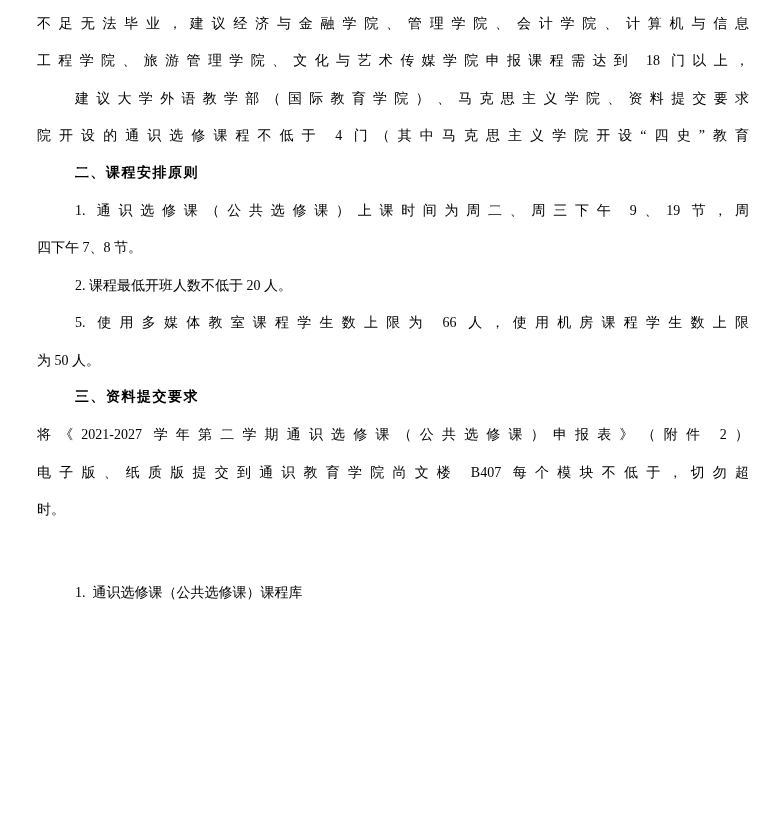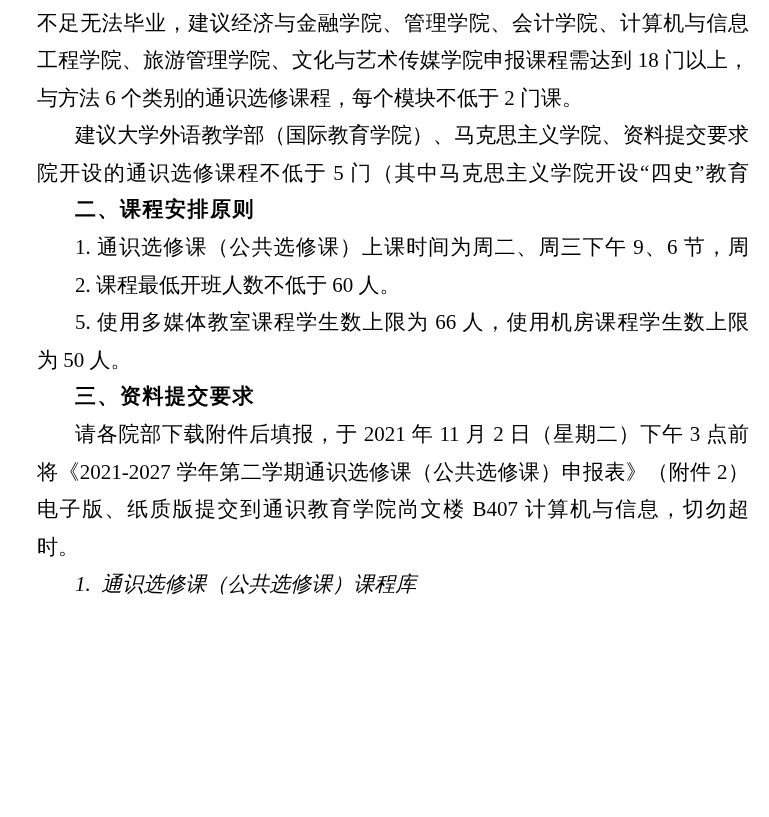--- a/index.html
+++ b/index.html
@@ -13,58 +13,57 @@
     background: #ffffff;
     overflow: hidden;
     box-sizing: border-box;
     padding: 5px 20px 0 37px;
   }
   .doc {
     width: 712px;
   }
   .line {
     font-family: "Liberation Serif", "DejaVu Serif", serif;
-    font-size: 21px;
+    font-size: 14px;
     line-height: 37.4px;
     color: #000000;
     white-space: pre-wrap;
     text-align: left;
   }
   .line.justify {
     text-align: justify;
     text-align-last: justify;
     text-justify: auto;
   }
   .line.indent {
     text-indent: 38px;
   }
   .line.heading {
     font-family: Liberation Mono, monospace;
     font-weight: bold;
     letter-spacing: 1.5px;
   }
   .line.attachment {
-    font-style: italic;
+    margin-top: 45px;
   }
 </style>
 </head>
 <body>
 
 <div class="page" style="background: rgb(255, 255, 255); color: rgb(0, 0, 0);">
   <div class="doc" id="doc-lines">
       <div class="line justify">不足无法毕业，建议经济与金融学院、管理学院、会计学院、计算机与信息</div>
       <div class="line justify">工程学院、旅游管理学院、文化与艺术传媒学院申报课程需达到 18 门以上，</div>
-      <div class="line">与方法 6 个类别的通识选修课程，每个模块不低于 2 门课。</div>
       <div class="line justify indent">建议大学外语教学部（国际教育学院）、马克思主义学院、资料提交要求</div>
-      <div class="line justify">院开设的通识选修课程不低于 5 门（其中马克思主义学院开设“四史”教育</div>
+      <div class="line justify">院开设的通识选修课程不低于 4 门（其中马克思主义学院开设“四史”教育</div>
       <div class="line indent heading">二、课程安排原则</div>
-      <div class="line justify indent">1. 通识选修课（公共选修课）上课时间为周二、周三下午 9、6 节，周</div>
-      <div class="line indent">2. 课程最低开班人数不低于 60 人。</div>
+      <div class="line justify indent">1. 通识选修课（公共选修课）上课时间为周二、周三下午 9、19 节，周</div>
+      <div class="line">四下午 7、8 节。</div>
+      <div class="line indent">2. 课程最低开班人数不低于 20 人。</div>
       <div class="line justify indent">5. 使用多媒体教室课程学生数上限为 66 人，使用机房课程学生数上限</div>
       <div class="line">为 50 人。</div>
       <div class="line indent heading">三、资料提交要求</div>
-      <div class="line justify indent">请各院部下载附件后填报，于 2021 年 11 月 2 日（星期二）下午 3 点前</div>
       <div class="line justify">将《2021-2027 学年第二学期通识选修课（公共选修课）申报表》（附件 2）</div>
-      <div class="line justify">电子版、纸质版提交到通识教育学院尚文楼 B407 计算机与信息，切勿超</div>
+      <div class="line justify">电子版、纸质版提交到通识教育学院尚文楼 B407 每个模块不低于，切勿超</div>
       <div class="line">时。</div>
       <div class="line indent attachment">1.  通识选修课（公共选修课）课程库</div>
     </div>
 </div>
 
 </body></html>

